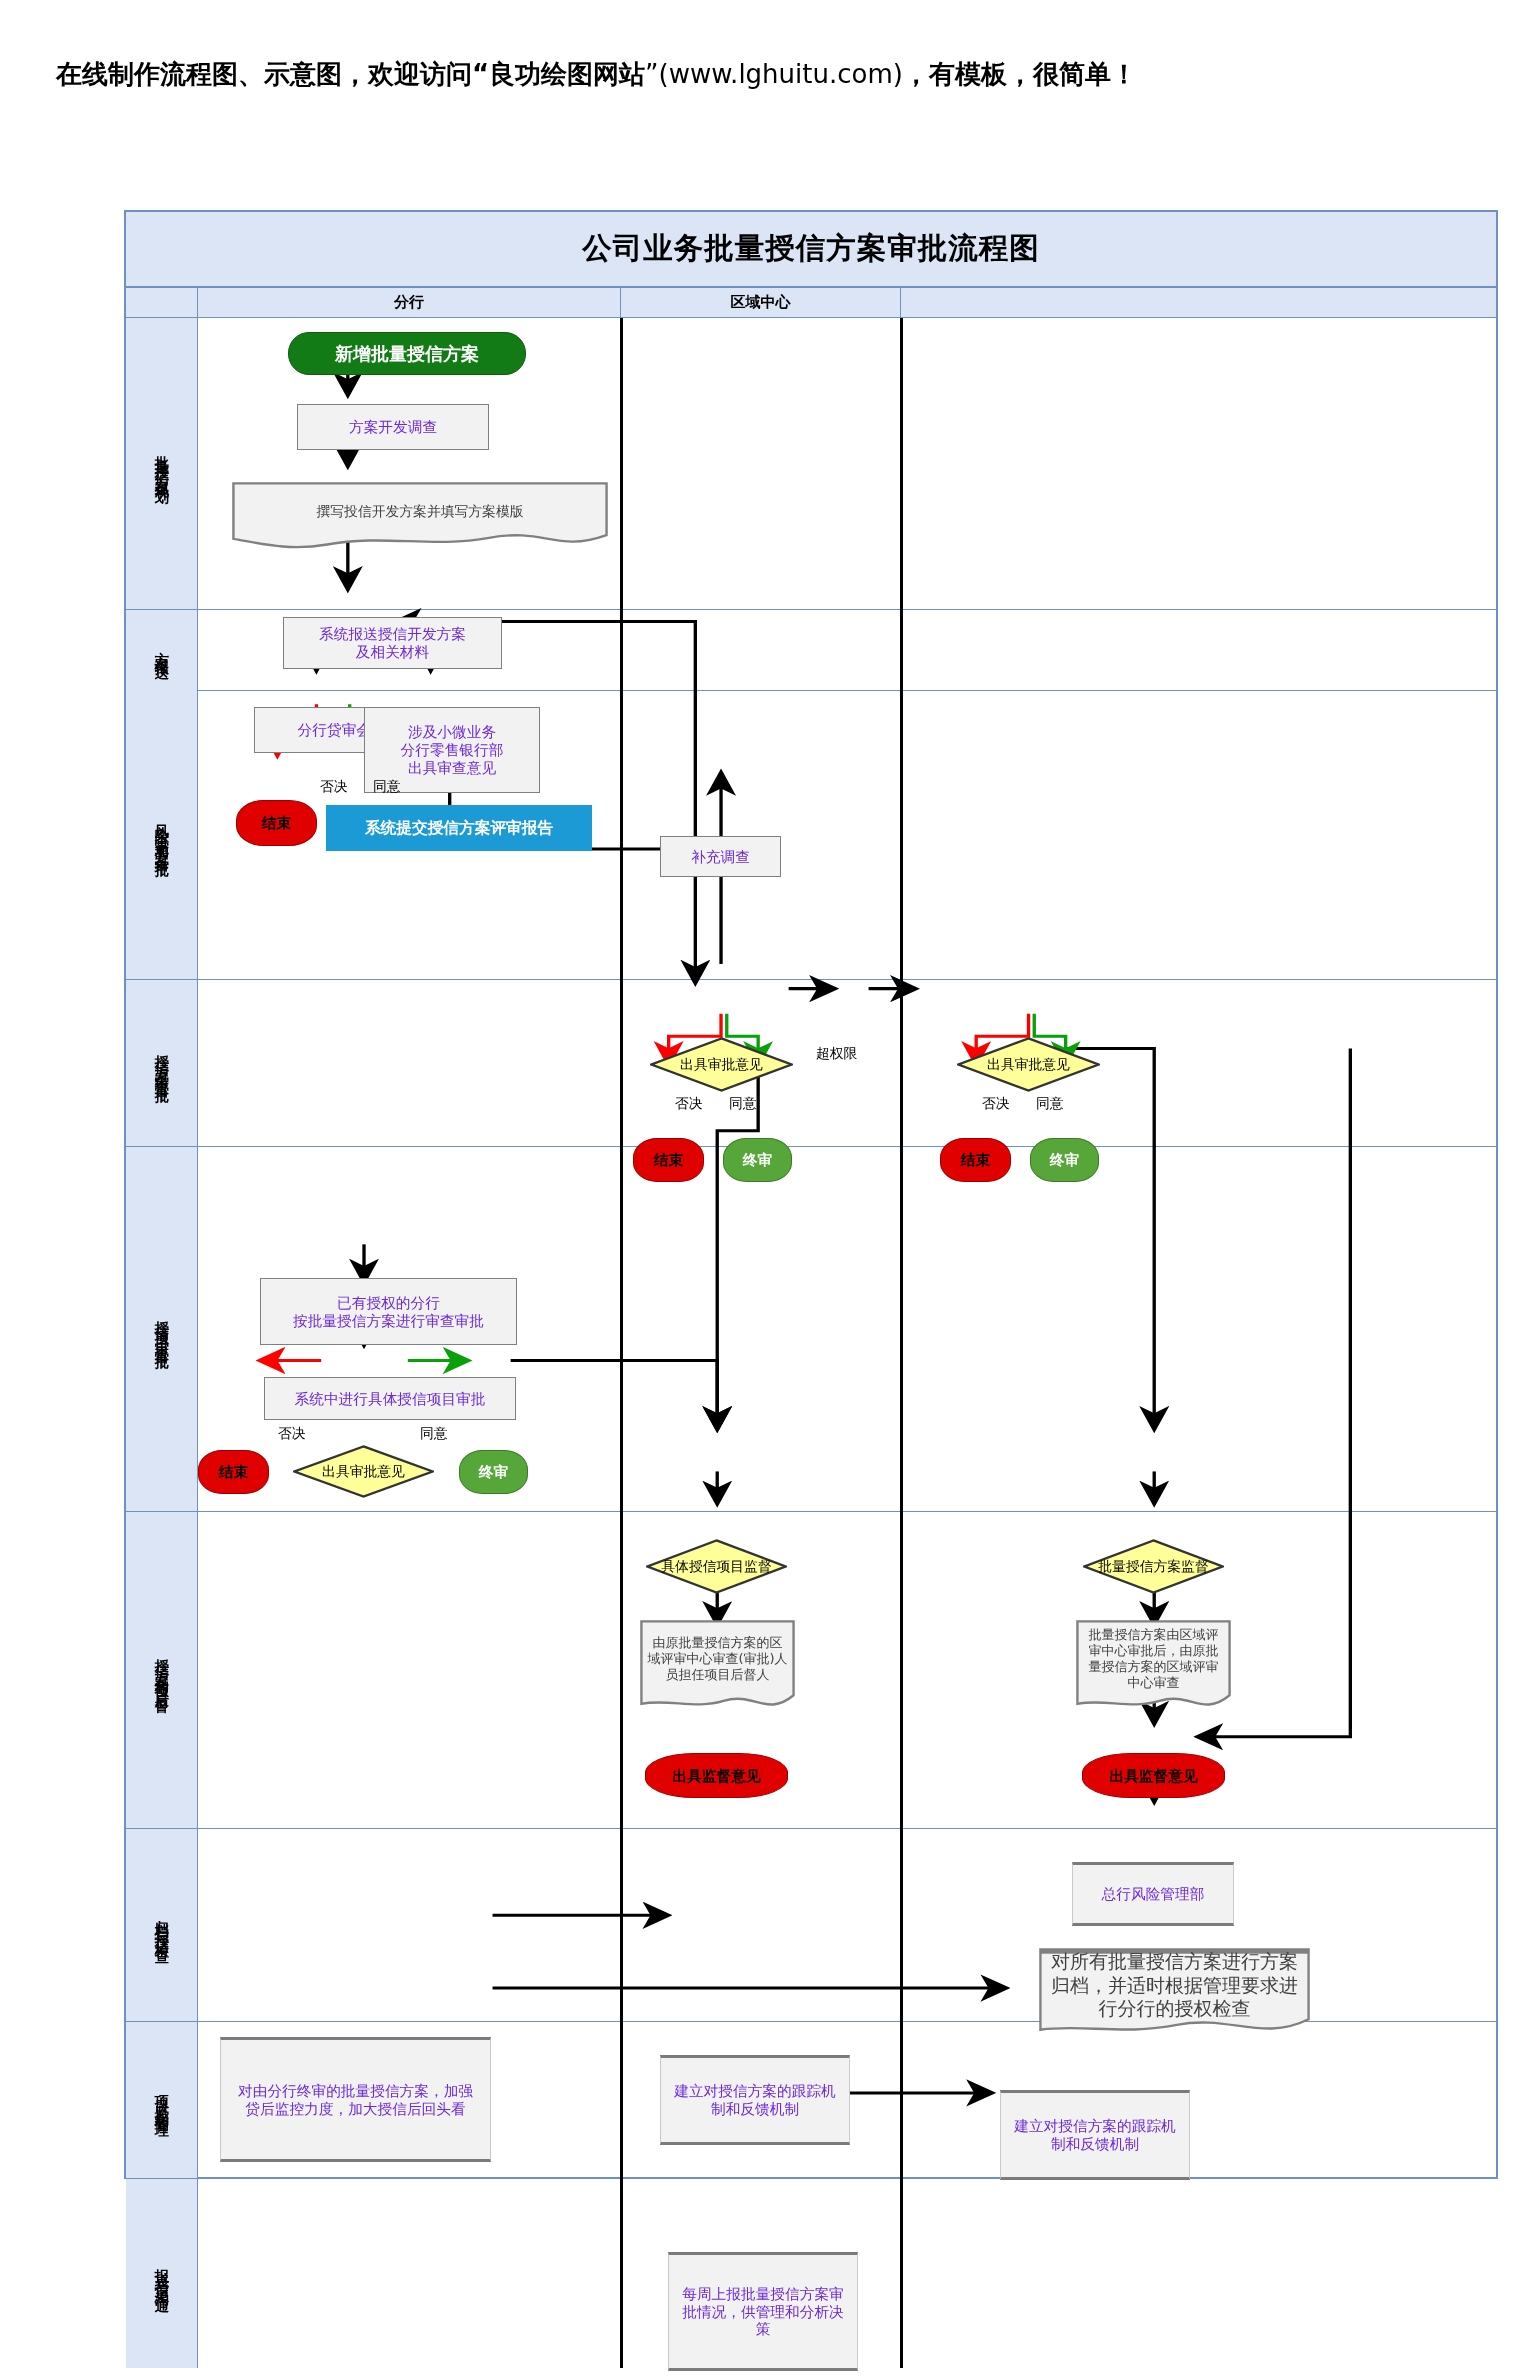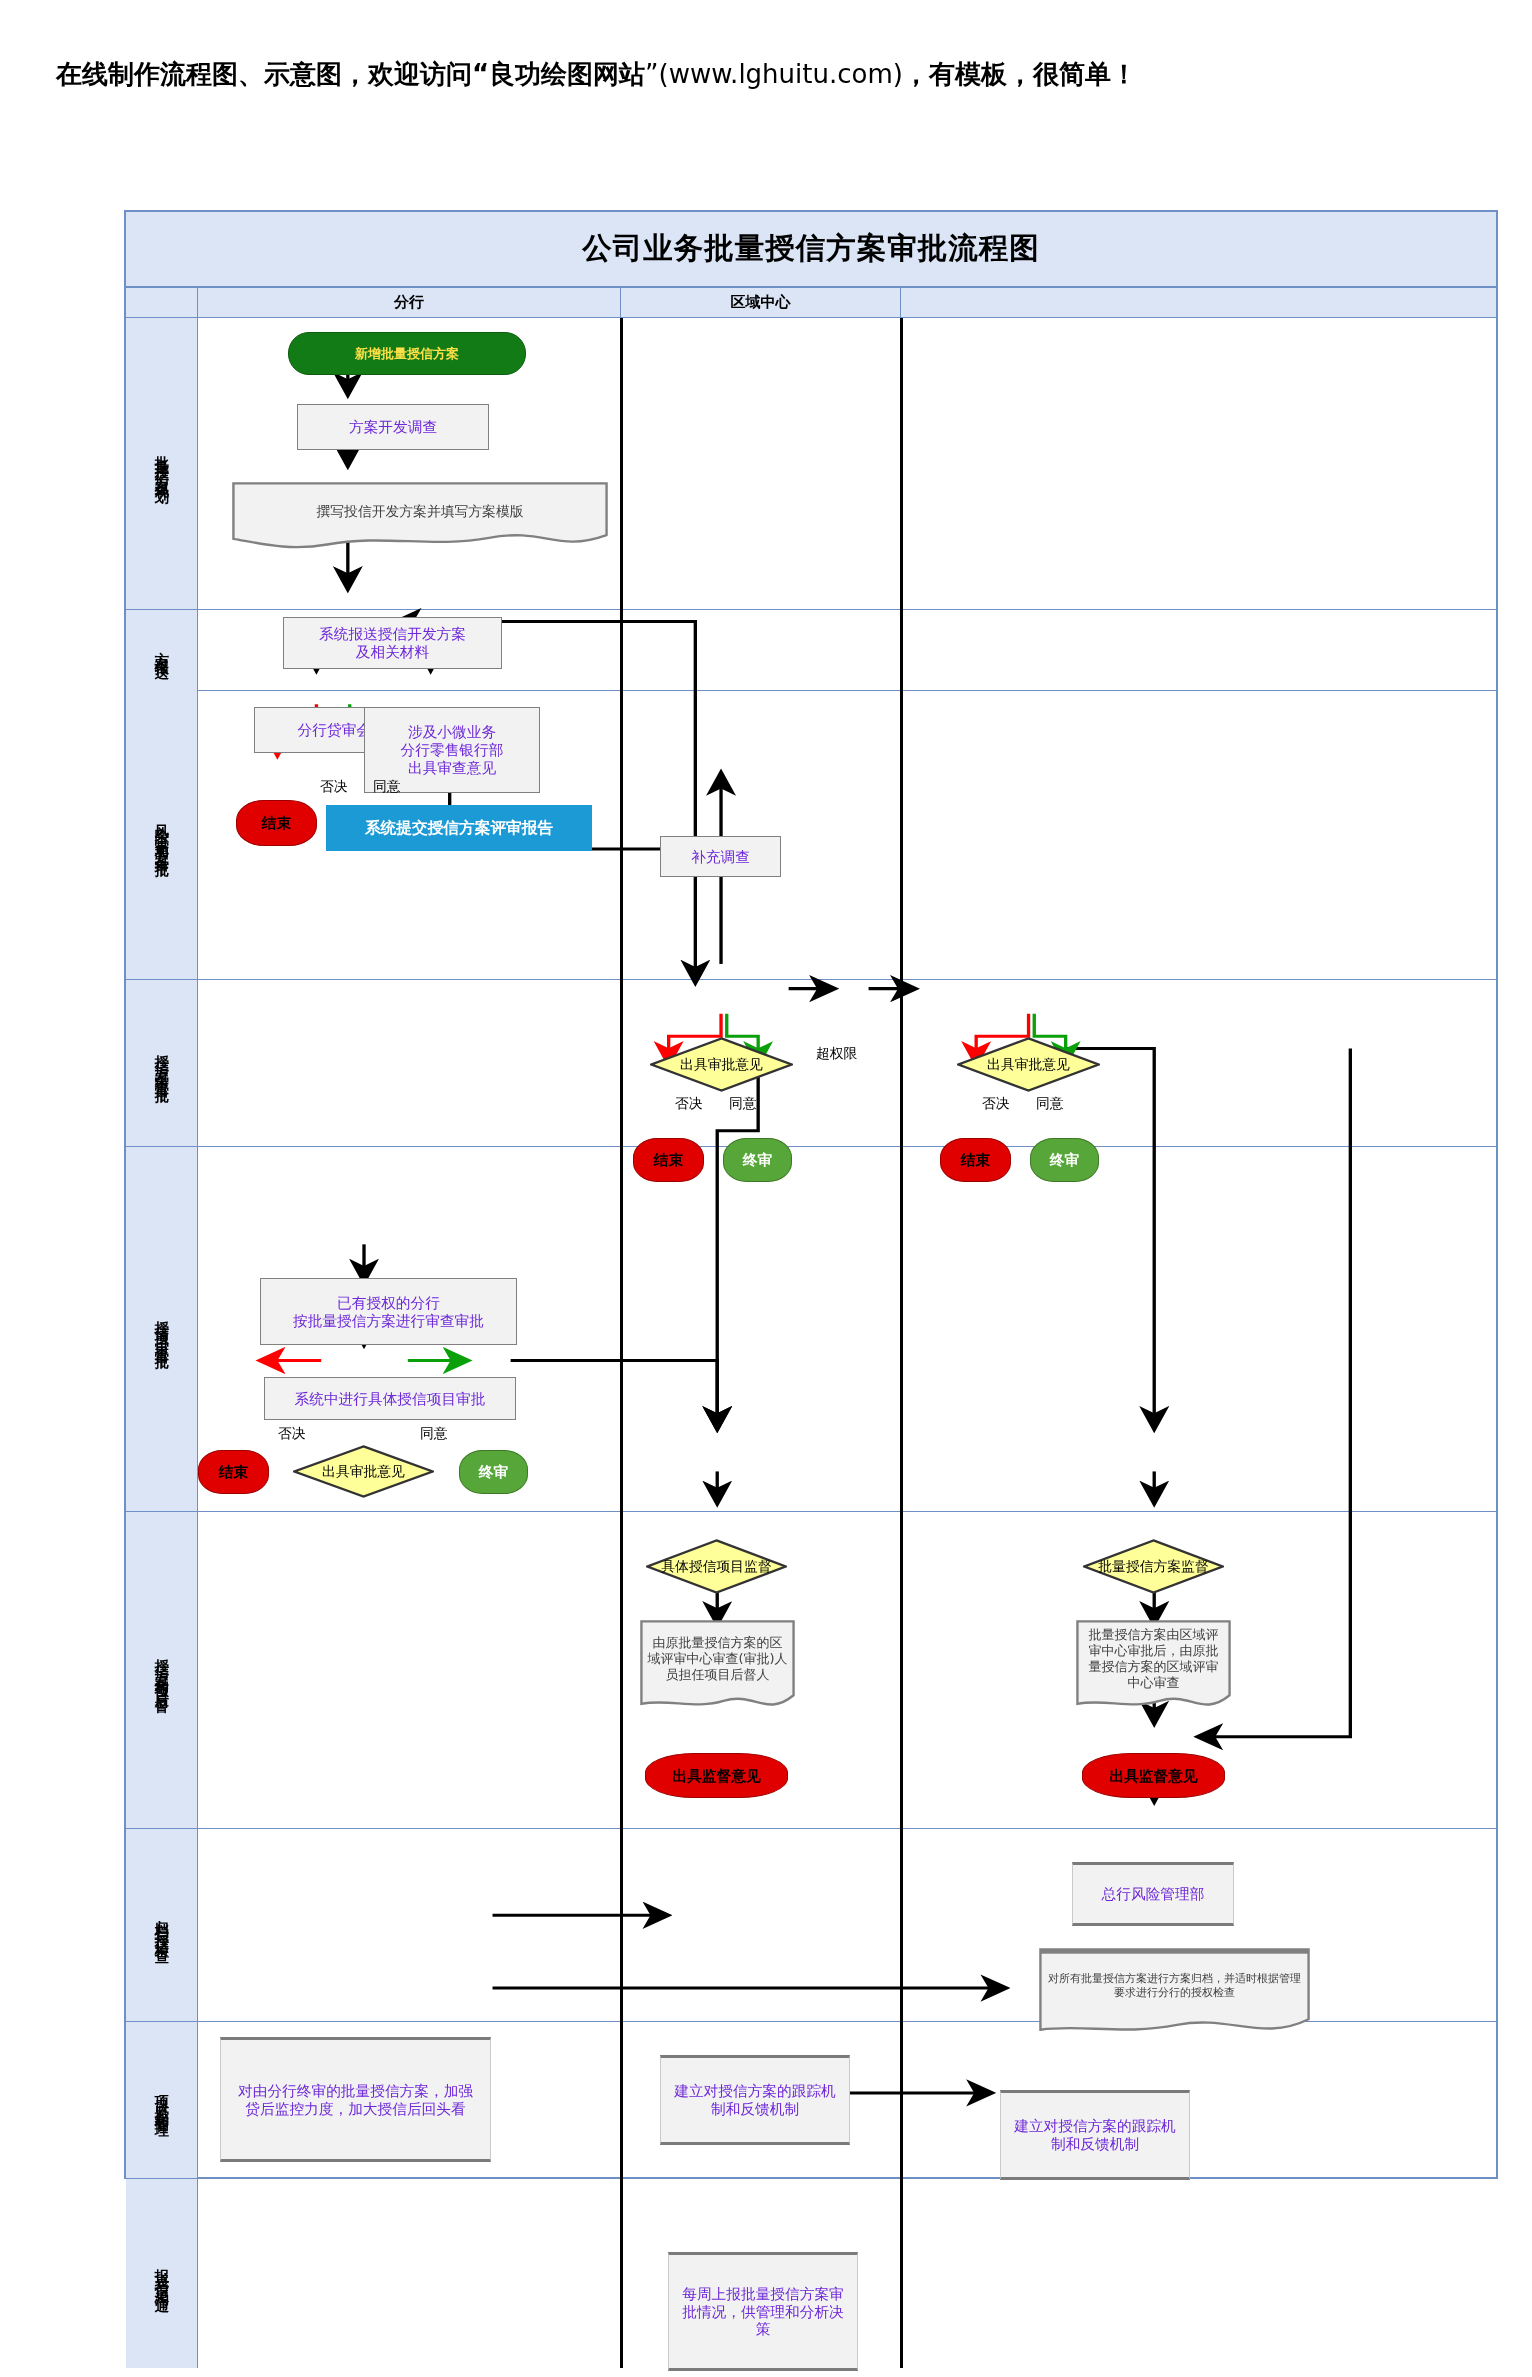--- a/index.html
+++ b/index.html
@@ -38,21 +38,21 @@
                  color:#000;letter-spacing:4.8px;line-height:1.05;text-align:center;}
 
   
   .vline{position:absolute;width:3.3px;background:#000;}
 
   
   .node{position:absolute;box-sizing:border-box;display:flex;align-items:center;justify-content:center;
         text-align:center;line-height:1.22;color:#3a3a3a;font-weight:400;}
   .proc{background:#f2f2f2;border:1.4px solid #808080;font-size:14.7px;color:#6d28d9;}
   .proc.shadow{border-top:3.3px solid #7b7b7b;border-bottom:3.3px solid #7b7b7b;border-left:1px solid #c9c9c9;border-right:1px solid #c9c9c9;}
-  .start{background:#127b16;border:1.4px solid #0d5c10;border-radius:21px;color:#fde047;font-size:13px;font-weight:700;}
+  .start{background:#127b16;border:1.4px solid #0d5c10;border-radius:21px;color:#ffffff;font-size:18px;font-weight:700;}
   .blue{background:#1b9ad6;border:1px solid #1b9ad6;color:#fff;font-size:15.7px;font-weight:700;}
   .stop{background:#e00000;border:1.4px solid #9e0000;border-radius:34%/44%;color:#000000;font-size:14.7px;font-weight:700;}
   .fin{background:#57a639;border:1.4px solid #3e7a26;border-radius:34%/44%;color:#fff;font-size:14.7px;font-weight:700;}
   .doc{position:absolute;}
   .doc .docbody{position:absolute;left:0;top:0;width:100%;height:100%;}
   .doc .doctext{position:absolute;left:0;top:0;width:100%;height:calc(100% - 12.4px);
                 display:flex;align-items:center;justify-content:center;text-align:center;
                 font-size:13.8px;color:#404040;line-height:1.25;padding:0 6.7px;box-sizing:border-box;}
   .dia{position:absolute;}
   .dia .diatext{position:absolute;left:0;top:0;width:100%;height:100%;
@@ -345,21 +345,21 @@
 
     <div class="node proc shadow" style="left:946px;top:1650px;width:162px;height:64px;">
       <span>总行风险管理部</span>
     </div>
 
     <div class="doc" style="left:913px;top:1736px;width:271px;height:95px;">
       <svg class="docbody" viewBox="0 0 570 200" preserveAspectRatio="none">
         <path d="M3,3 H567 V150 C470,198 400,140 290,162 C180,184 90,160 3,172 Z" fill="#f2f2f2" stroke="#808080" stroke-width="5"></path>
         <rect x="3" y="3" width="564" height="9" fill="#808080"></rect>
       </svg>
-      <div class="doctext" style="height:75px;font-size:11px;font-family:Liberation Serif, serif;">对所有批量授信方案进行方案归档，并适时根据管理要求进行分行的授权检查</div>
+      <div class="doctext" style="height:75px;font-size:19px;font-family:Liberation Serif, serif;">对所有批量授信方案进行方案归档，并适时根据管理要求进行分行的授权检查</div>
     </div>
 
     <div class="node proc shadow" style="left:94px;top:1825px;width:271px;height:125px;padding:0 10.5px;">
       <span>对由分行终审的批量授信方案，加强贷后监控力度，加大授信后回头看</span>
     </div>
     <div class="node proc shadow" style="left:534px;top:1843px;width:190px;height:90px;padding:0 10.5px;">
       <span>建立对授信方案的跟踪机制和反馈机制</span>
     </div>
     <div class="node proc shadow" style="left:874px;top:1878px;width:190px;height:90px;padding:0 10.5px;">
       <span>建立对授信方案的跟踪机制和反馈机制</span>

